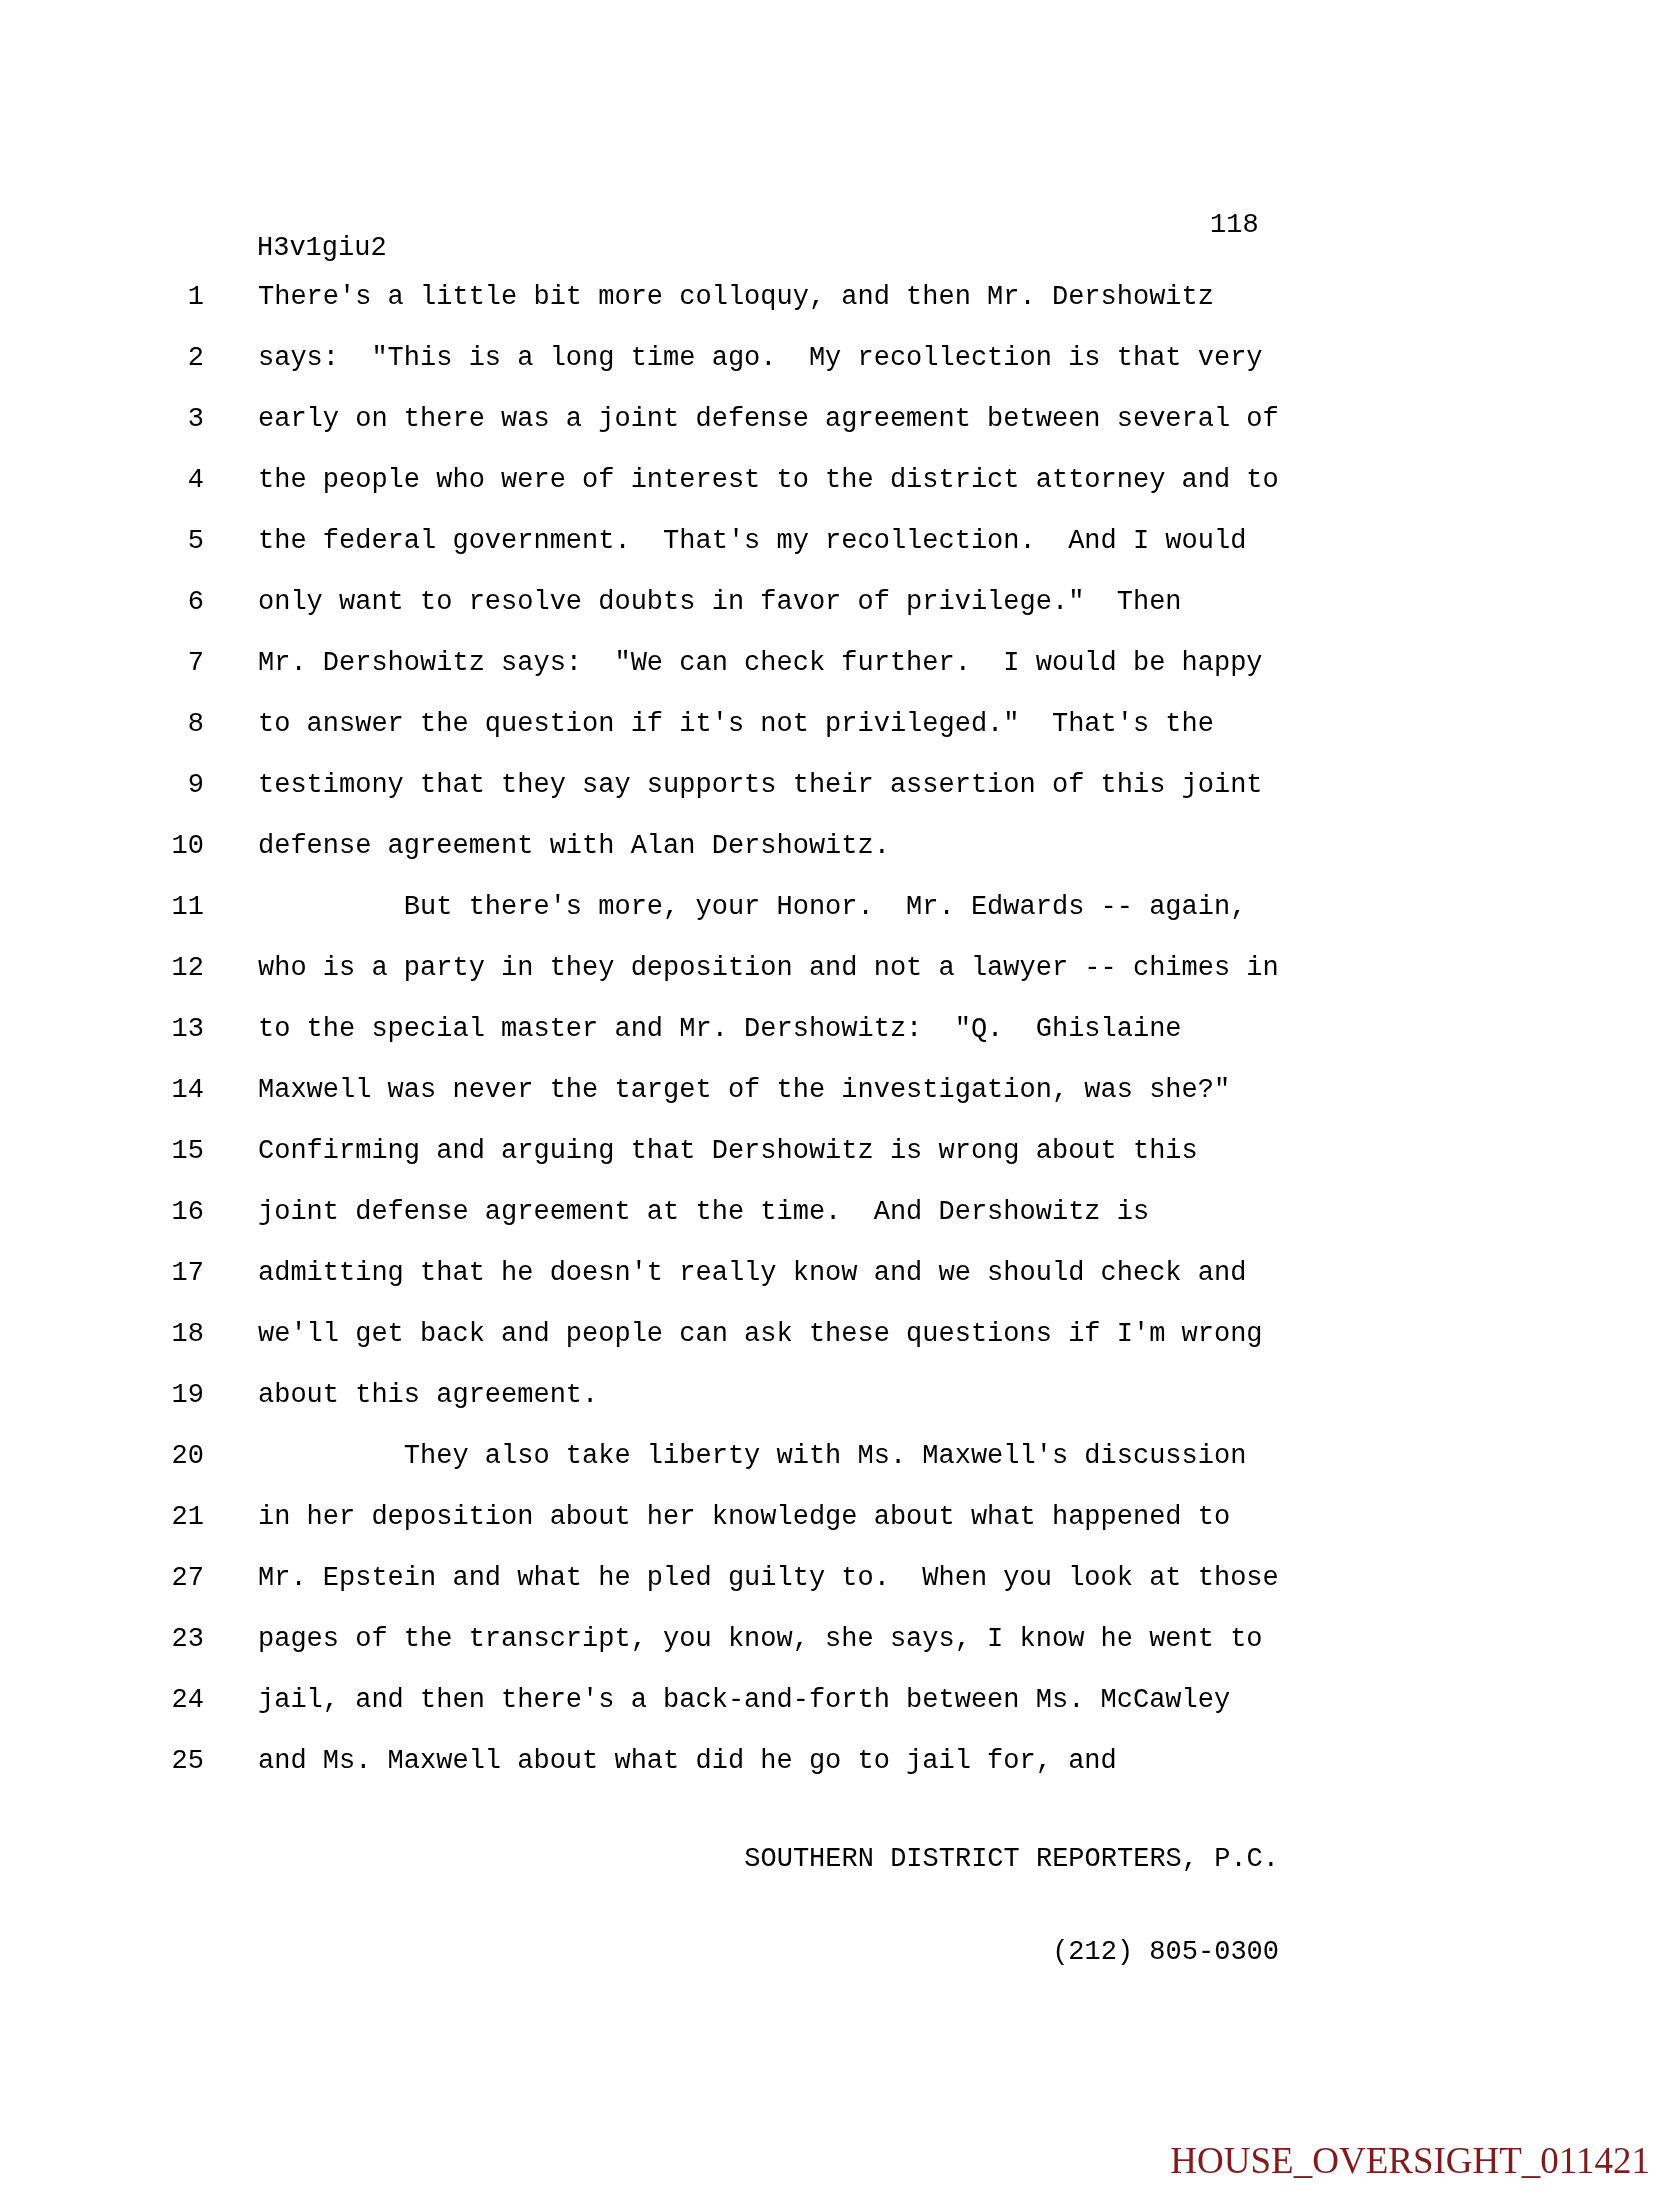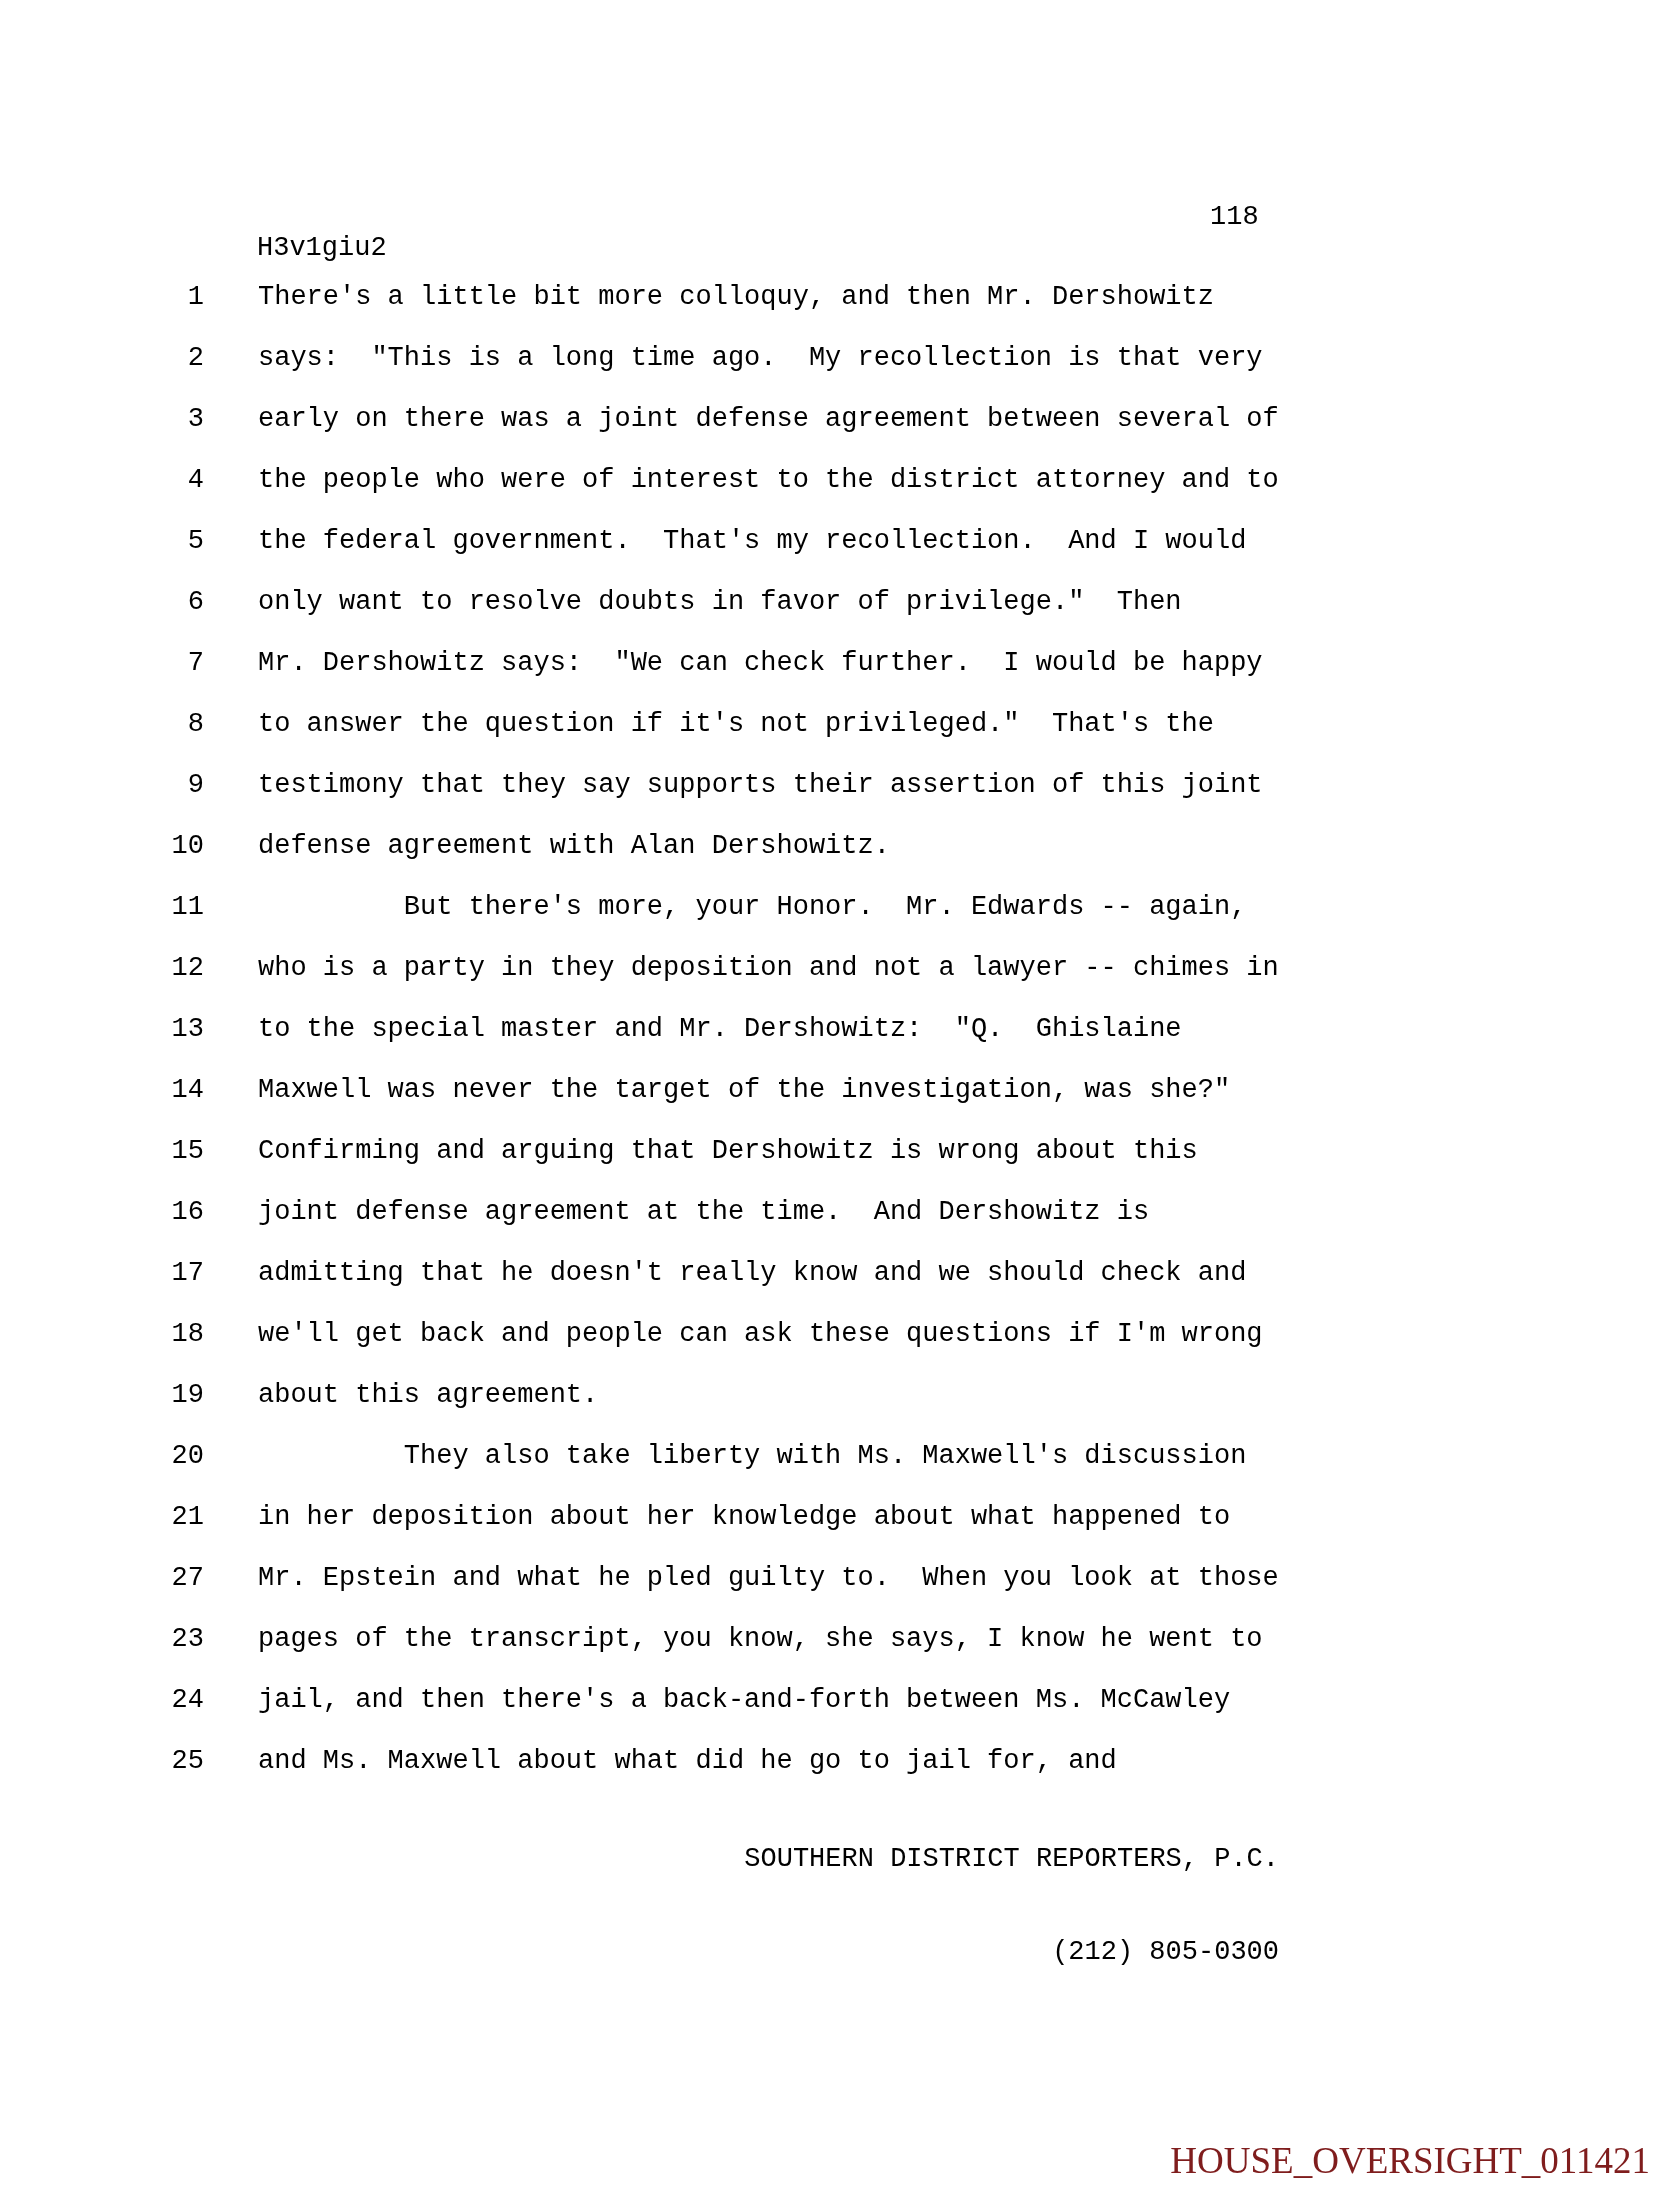--- a/index.html
+++ b/index.html
@@ -13,21 +13,21 @@
     height: 2205px;
     background: #ffffff;
     overflow: hidden;
     font-family: "Liberation Mono", "DejaVu Sans Mono", monospace;
     font-size: 27px;
     color: #000000;
   }
   .page-number {
     position: absolute;
     left: 1210px;
-    top: 202px;
+    top: 210px;
     white-space: pre;
   }
   .header-id {
     position: absolute;
     left: 257px;
     top: 226px;
     white-space: pre;
     margin-top: 7px;
   }
   .lines {

